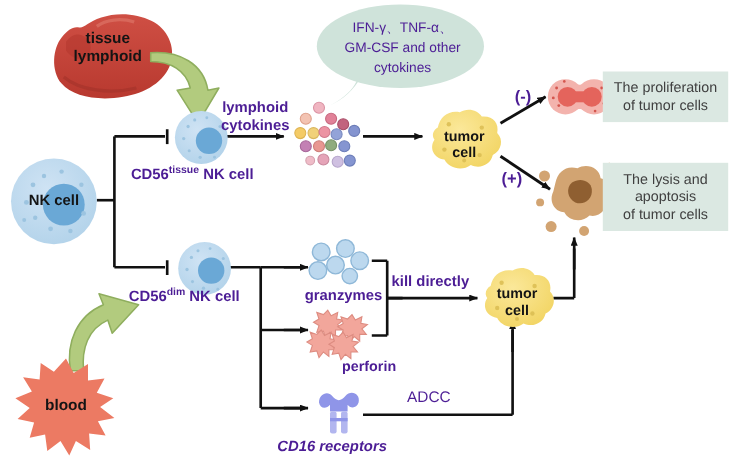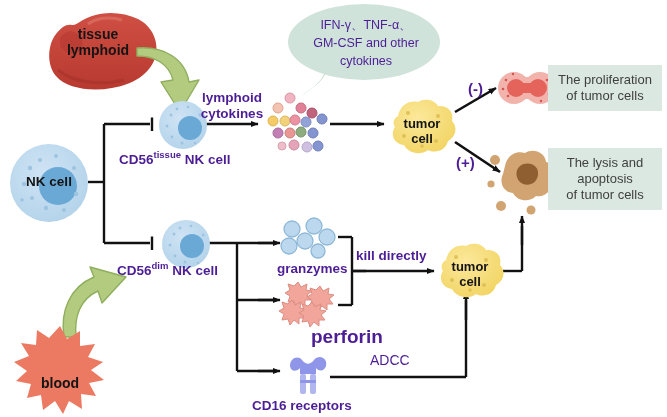--- a/index.html
+++ b/index.html
@@ -272,21 +272,21 @@
     <path d="M8,82 C4,56 14,32 38,22 L34,12 L70,22 L46,48 L42,36
              C24,44 18,62 20,82 Z" fill="#b2cb7e" stroke="#8fae5e" stroke-width="1.4" stroke-linejoin="round"></path>
   </svg>
 
   <svg class="abs" style="left:10px;top:322px;" width="100" height="92">
     <path d="M50,4 L57,17 L70,9 L70,24 L85,22 L78,35 L93,40 L81,48 L94,58
              L79,61 L86,74 L71,72 L72,87 L59,79 L53,92 L45,79 L33,88 L31,73
              L17,76 L21,62 L6,59 L17,49 L4,40 L19,34 L11,21 L26,23 L27,8
              L39,16 Z" fill="#ec7a63"></path>
   </svg>
-  <div class="cellname" style="left:10px;top:360px;width:100px;font-size:14px;margin-top:15px;">blood</div>
+  <div class="cellname" style="left:10px;top:360px;width:100px;font-size:14px;">blood</div>
 
   <svg class="abs" style="left:280px;top:218px;" width="60" height="40">
     <g fill="#bcd8ee" stroke="#8fb8d8" stroke-width="1.3">
       <circle cx="12" cy="11" r="8"></circle>
       <circle cx="34" cy="8" r="8"></circle>
       <circle cx="25" cy="23" r="8"></circle>
       <circle cx="47" cy="19" r="8"></circle>
       <circle cx="9" cy="28" r="8"></circle>
       <circle cx="38" cy="33" r="7"></circle>
     </g>
@@ -294,30 +294,30 @@
   <div class="lbl bold" style="left:277px;top:261px;font-size:13.5px;">granzymes</div>
 
   <svg class="abs" style="left:282px;top:280px;" width="58" height="40">
     <g fill="#f2a69b" stroke="#dd8c81" stroke-width="1">
       <path d="M16,2 l3,5 l6,-3 l-1,6 l6,1 l-5,4 l4,5 l-6,0 l0,6 l-5,-4 l-4,5 l-2,-6 l-6,1 l2,-6 l-5,-3 l5,-3 l-2,-6 l6,2 Z"></path>
       <path d="M38,6 l3,5 l6,-3 l-1,6 l6,1 l-5,4 l4,5 l-6,0 l0,6 l-5,-4 l-4,5 l-2,-6 l-6,1 l2,-6 l-5,-3 l5,-3 l-2,-6 l6,2 Z"></path>
       <path d="M10,20 l3,5 l6,-3 l-1,6 l6,1 l-5,4 l4,5 l-6,0 l0,6 l-5,-4 l-4,5 l-2,-6 l-6,1 l2,-6 l-5,-3 l5,-3 l-2,-6 l6,2 Z"></path>
       <path d="M30,22 l3,5 l6,-3 l-1,6 l6,1 l-5,4 l4,5 l-6,0 l0,6 l-5,-4 l-4,5 l-2,-6 l-6,1 l2,-6 l-5,-3 l5,-3 l-2,-6 l6,2 Z"></path>
     </g>
   </svg>
-  <div class="lbl bold" style="left:283px;top:326px;font-size:19px;padding-left:28px;">perforin</div>
+  <div class="lbl bold" style="left:283px;top:326px;font-size:13px;padding-left:28px;">perforin</div>
 
   <svg class="abs" style="left:286px;top:352px;" width="44" height="44">
     <path d="M4,14 C4,6 12,3 16,8 C20,13 24,13 28,8 C33,2 42,6 40,14
              C38,20 32,19 30,16 L30,22 L14,22 L14,16 C11,20 5,20 4,14 Z" fill="#8f95e8"></path>
     <rect x="14" y="22" width="6" height="20" rx="2" fill="#b2b6ef"></rect>
     <rect x="24" y="22" width="6" height="20" rx="2" fill="#b2b6ef"></rect>
     <rect x="14" y="28" width="16" height="3" fill="#8f95e8"></rect>
   </svg>
-  <div class="lbl bold" style="left:252px;top:398px;font-size:13.5px;">CD16 receptors</div>
+  <div class="lbl bold" style="left:252px;top:398px;font-size:13.5px;font-style:italic;">CD16 receptors</div>
 
   <div class="lbl bold" style="left:356px;top:248px;font-size:13.5px;">kill directly</div>
   <div class="lbl" style="left:370px;top:352px;font-size:14px;">ADCC</div>
 
   <svg class="abs" style="left:434px;top:240px;" width="72" height="64">
     <path d="M12,20 C14,10 22,4 32,6 C38,2 48,3 52,10 C62,9 68,16 66,25
              C72,31 70,41 62,45 C60,54 50,58 42,54 C34,60 22,57 18,49
              C8,48 4,38 9,31 C6,27 8,22 12,20 Z" fill="url(#tumg)"></path>
     <g fill="#dbbd52" opacity=".85">
       <circle cx="22" cy="17" r="2"></circle>

